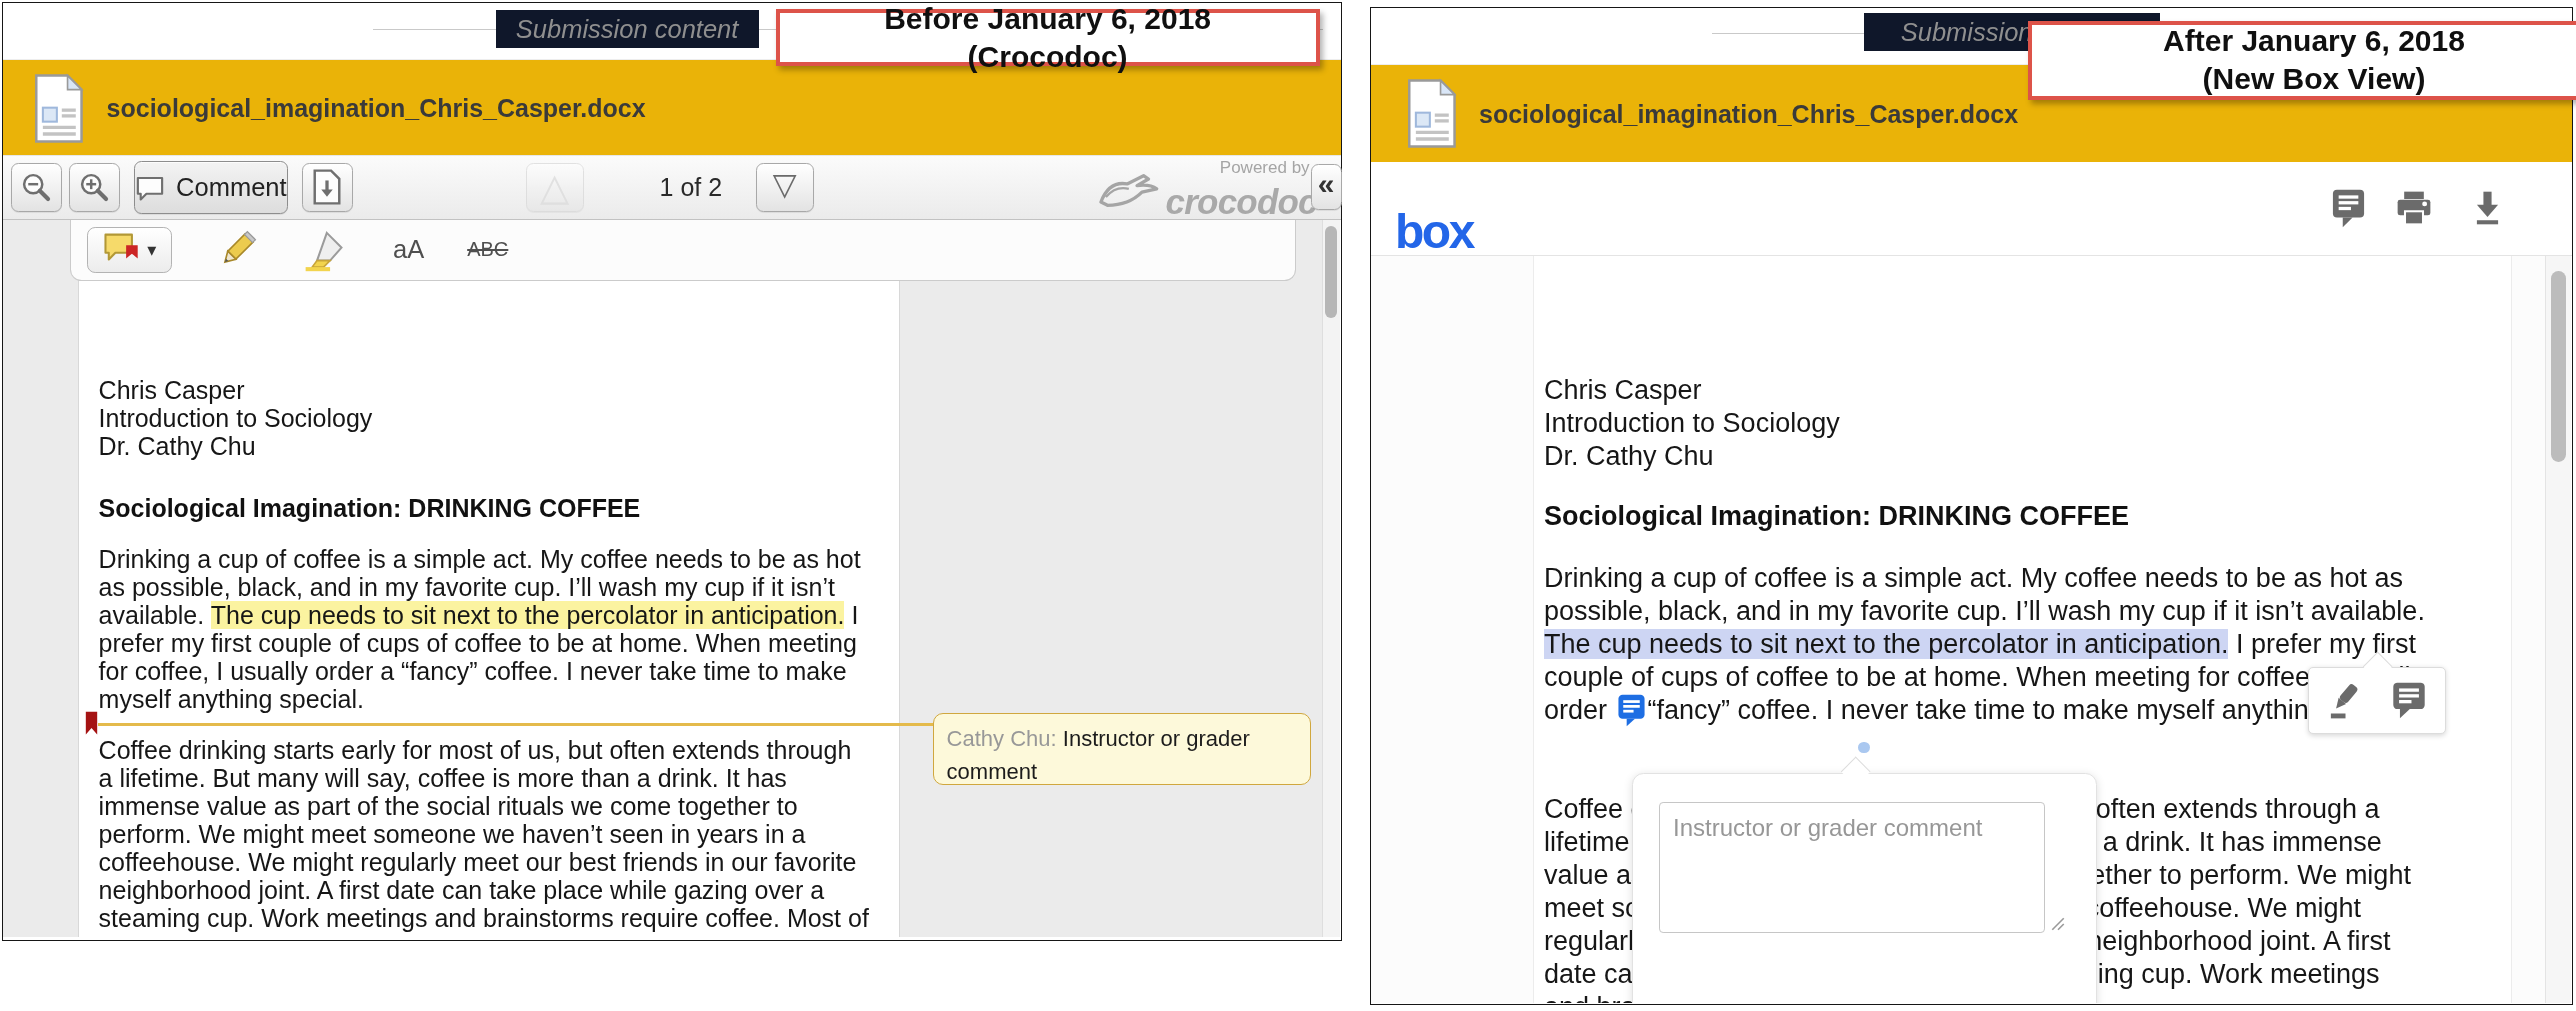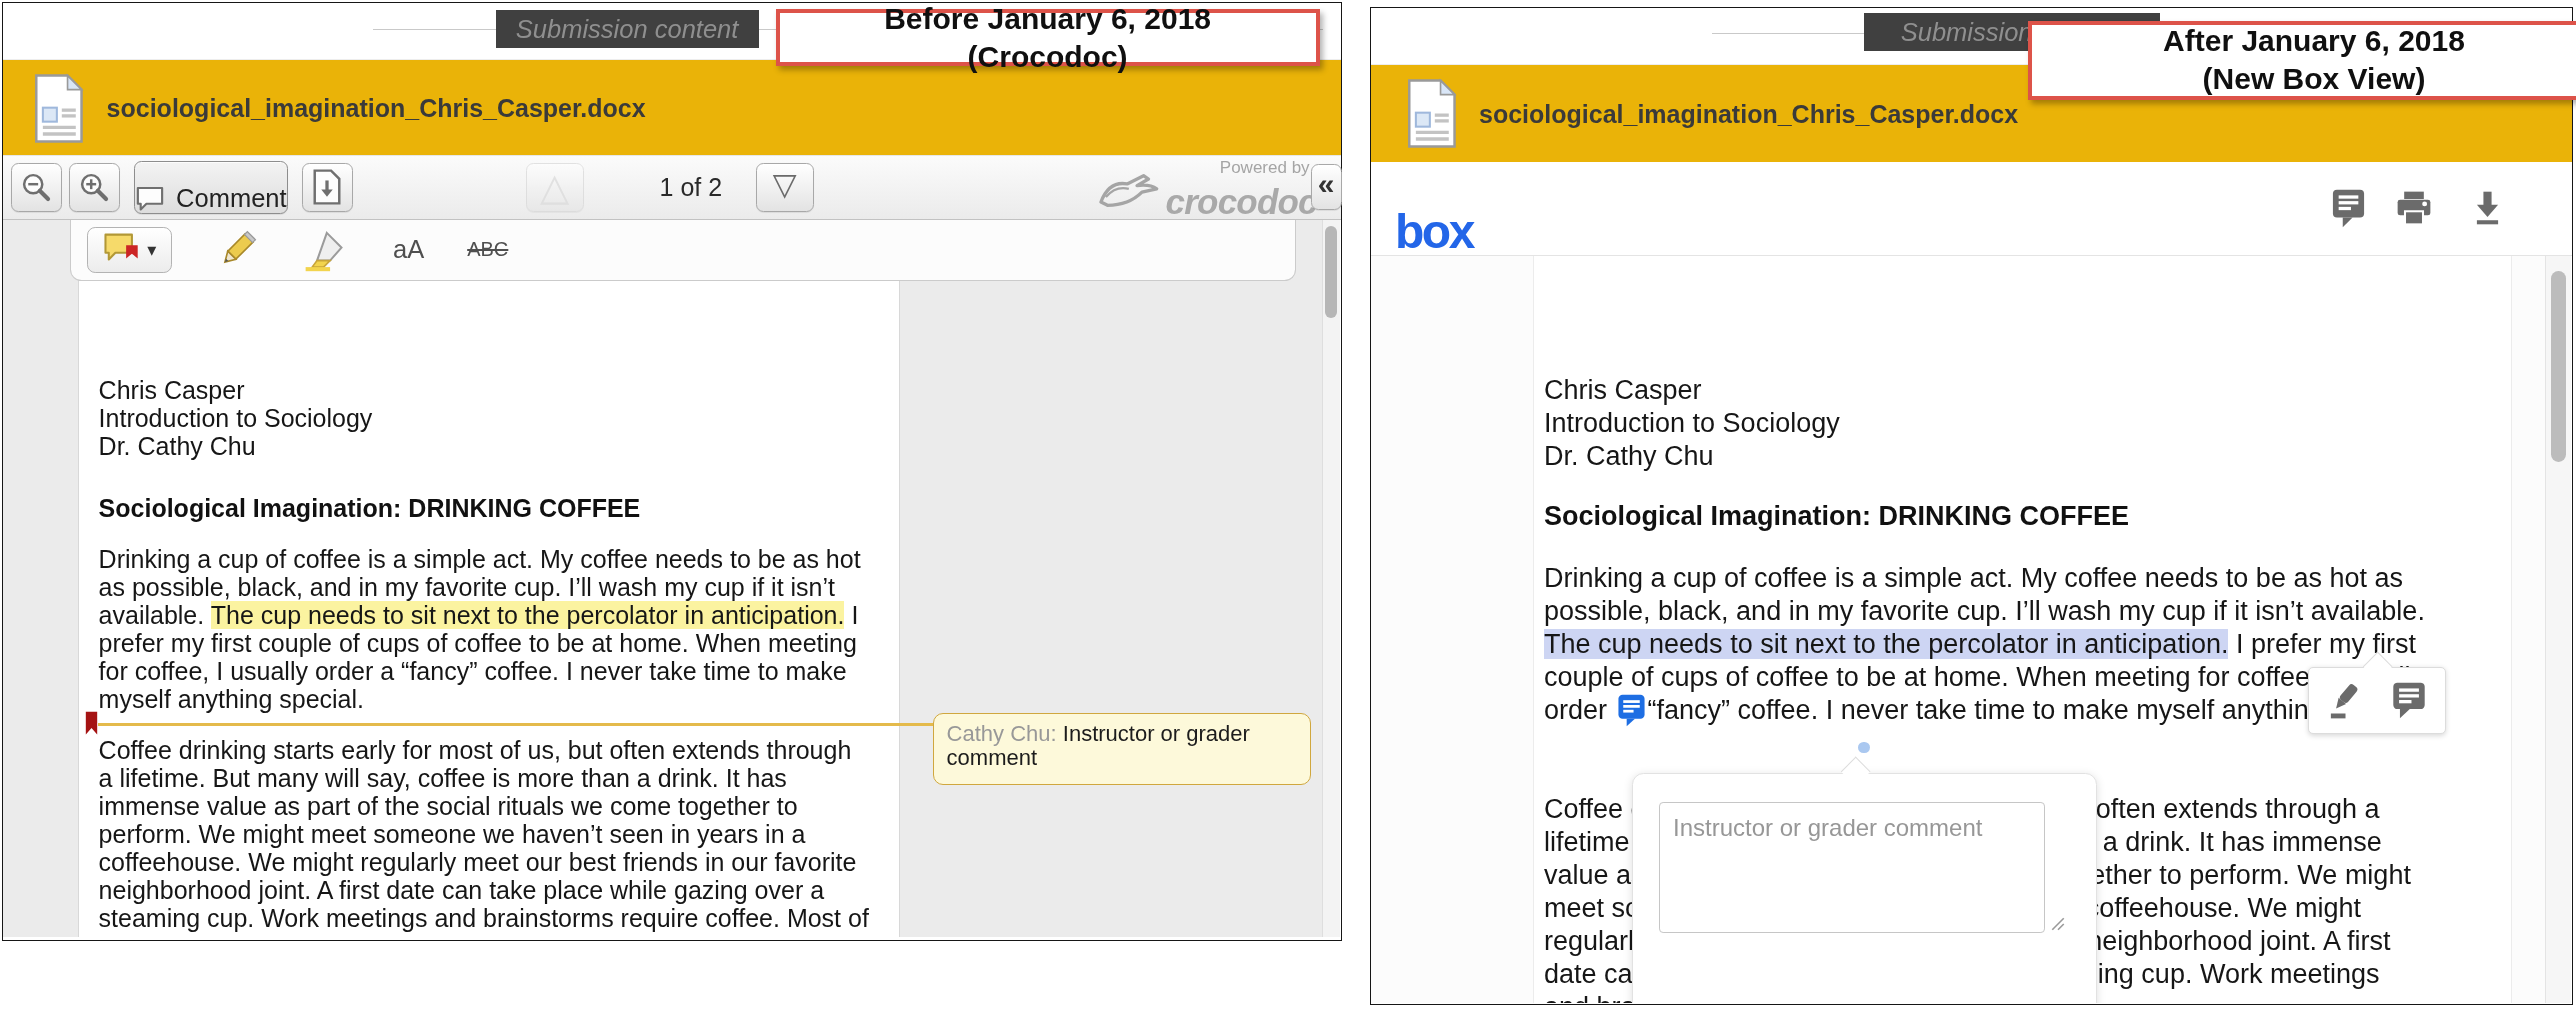--- a/index.html
+++ b/index.html
@@ -7,21 +7,21 @@
               font-family:"Liberation Sans", sans-serif; }
   .abs { position:absolute; }
 
   
   .panel { position:absolute; background:#fff; border:1.6px solid #161616; }
   #left-panel  { left:1.6px;    top:1.6px; width:1340px; height:939px; }
   #right-panel { left:1370px; top:6.6px; width:1203px; height:998px; }
 
   
   .legend-line { height:1.6px; background:#c9c9c9; }
-  .legend-text { font-style:italic; font-size:25.5px; color:#8f8f8f; background:#404040;
+  .legend-text { font-style:italic; font-size:25.5px; color:#8f8f8f; background:#0f172a;
                  text-align:center; line-height:38px; }
 
   
   .callout { border:4.1px solid #dd5349; background:#fff; z-index:40;
              box-shadow:3.3px 4.1px 5.8px rgba(0,0,0,.30);
              display:flex; flex-direction:column; align-items:center; justify-content:center; }
   .callout div { font-size:30px; font-weight:bold; color:#101010; line-height:38px; }
 
   
   .file-row { left:0; width:100%; background:#eab308;
@@ -29,21 +29,21 @@
   .file-name { font-size:25px; font-weight:bold; color:#3a3a3a;
                display:flex; align-items:center; height:100%; }
 
   
   #crocodoc-toolbar { left:0; top:153px; width:100%; height:64px;
       background:linear-gradient(#fbfbfb,#ebebeb); border-bottom:0.8px solid #c2c2c2; }
   .cbtn { position:absolute; background:linear-gradient(#ffffff,#e3e3e3);
           border:0.8px solid #a8a8a8; border-radius:7.4px;
           box-shadow:inset 0 0.8px 0 #fff, 0 0.8px 0.8px rgba(0,0,0,.08);
           display:flex; align-items:center; justify-content:center; }
-  .cbtn.active { border-color:#8d8d8d; background:linear-gradient(#f3f3f3,#dddddd);align-items:flex-end; }
+  .cbtn.active { border-color:#8d8d8d; background:linear-gradient(#f3f3f3,#dddddd); }
   .comment-btn-label { font-size:25.5px; color:#222; margin-left:11.5px; }
   .nav-up { font-size:38px; color:#d2d2d2; }
   .nav-down-glyph { font-size:31px; color:#6a6a6a; margin-top:-5px; }
   .page-indicator { font-size:25px; color:#2a2a2a; display:flex; align-items:center; }
   .collapse-glyph { font-size:30px; color:#333; font-weight:bold; margin-top:-5px; }
   .powered-by { font-size:17px; color:#a5a5a5; text-align:right; line-height:18px; }
   .croco-brand { font-size:35px; font-weight:bold; font-style:italic; color:#a9a9a9;
                  line-height:33px; text-align:right; letter-spacing:-0.8px; }
 
   
@@ -63,21 +63,21 @@
   #pin-btn { width:85px; height:46px; background:linear-gradient(#fff,#ececec);
              border:0.8px solid #b3b3b3; border-radius:8.2px;
              display:flex; align-items:center; justify-content:center; gap:6.6px; }
   .dd-caret { font-size:18px; color:#333; }
   .aa-label  { font-size:25.5px; color:#4f4f4f; }
   .abc-label { font-size:20px; color:#4f4f4f; text-decoration:line-through; }
 
   
   #margin-comment { position:absolute; left:930px; top:493px; width:378px; height:72px;
       background:#fdf9da; border:1.6px solid #d0a73e; border-radius:10px;
-      padding:8.2px 13px; z-index:3; font-size:22px; line-height:24px; }
+      padding:8.2px 13px; z-index:3; font-size:22px; line-height:33px; }
   #margin-comment .author { color:#989898; }
   #margin-comment .body   { color:#1c1c1c; }
   #comment-connector { position:absolute; left:95px; top:503px; width:835px; height:3.3px;
       background:#e4ba4b; z-index:2; }
 
   .scroll-track-l { position:absolute; left:1319px; top:0; width:18px; height:717px;
       background:#f3f3f3; border-left:0.8px solid #dedede; }
   .scroll-thumb { position:absolute; background:#b6b6b6; border-radius:7.4px; }
 
   

